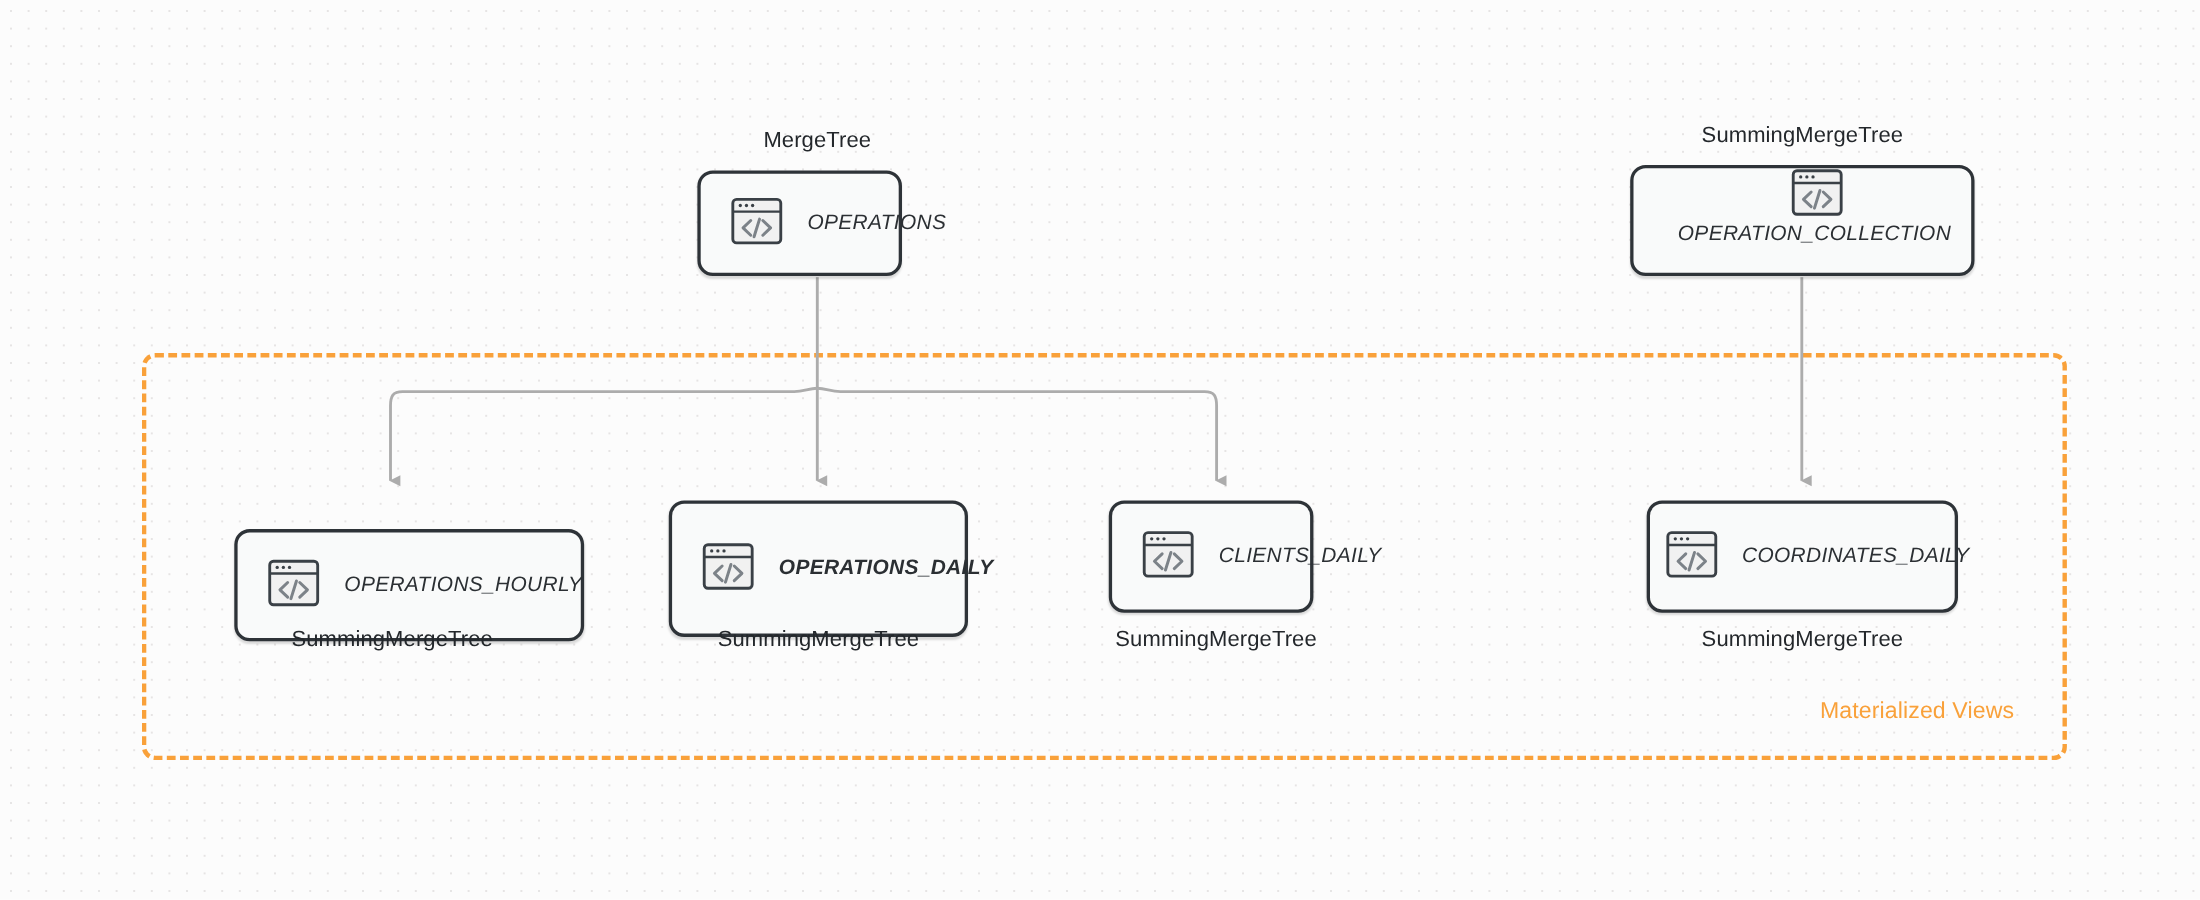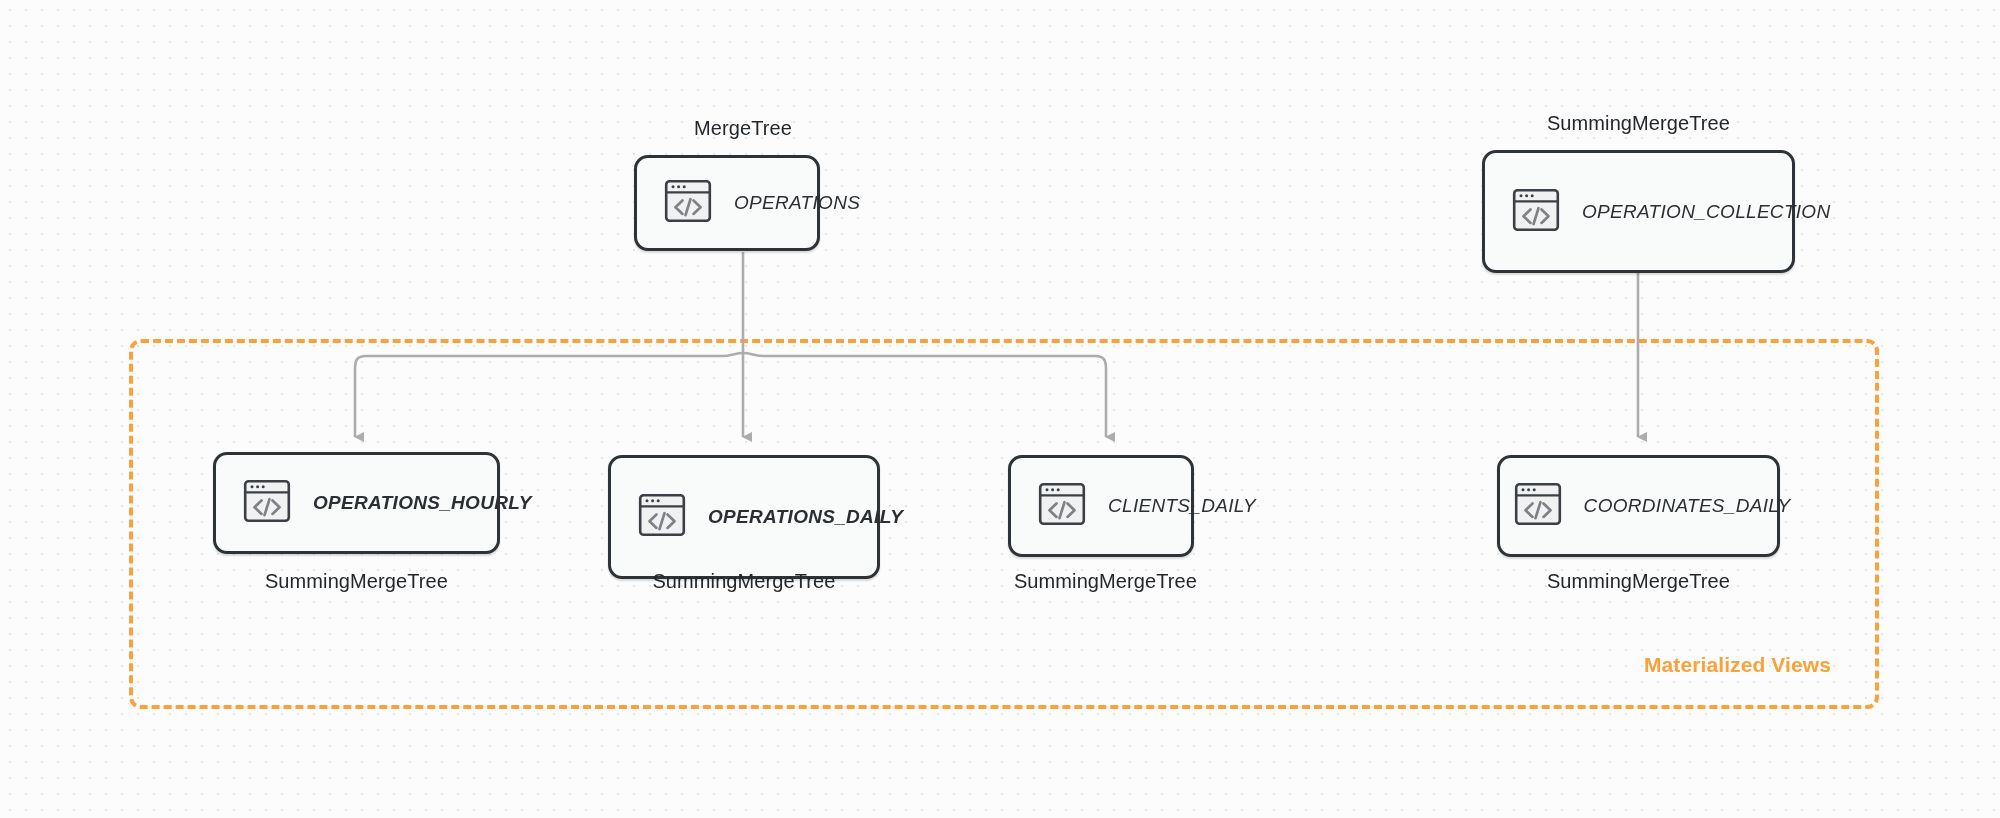--- a/index.html
+++ b/index.html
@@ -28,27 +28,26 @@
     top: 0;
     width: 2000px;
     height: 818px;
     pointer-events: none;
   }
 
   
   .mv-group {
     position: absolute;
     left: 129px;
-    top: 339px;
+    top: 321px;
     width: 1750px;
     height: 370px;
     border: 4px dashed #f9a13a;
     border-radius: 12px;
     box-sizing: border-box;
-    font-weight: bold;
   }
   .mv-caption {
     position: absolute;
     right: 44px;
     bottom: 28px;
     font-size: 21px;
     color: #f9a13a;
     letter-spacing: 0.1px;
     white-space: nowrap;
   }
@@ -122,35 +121,35 @@
             <circle cx="9" cy="7.8" r="1.5" fill="#3a4046"></circle>
             <circle cx="14.6" cy="7.8" r="1.5" fill="#3a4046"></circle>
             <circle cx="20.2" cy="7.8" r="1.5" fill="#3a4046"></circle>
             <path d="M 18.5 21.5 L 11.5 28.2 L 18.5 34.9" fill="none" stroke="#7c8288" stroke-width="2.7" stroke-linecap="round" stroke-linejoin="round"></path>
             <path d="M 29.5 21.5 L 36.5 28.2 L 29.5 34.9" fill="none" stroke="#7c8288" stroke-width="2.7" stroke-linecap="round" stroke-linejoin="round"></path>
             <line x1="26.5" y1="20.2" x2="21.5" y2="36.2" stroke="#7c8288" stroke-width="2.7" stroke-linecap="round"></line>
           </svg></span>
         <span class="node-label">OPERATIONS</span>
       </div>
       <div class="type-caption" style="left: 634px; width: 218px; top: 117px;">MergeTree</div>
-      <div class="node" style="left: 1482px; top: 150px; width: 313px; height: 123px;">
+      <div class="node" style="left: 1482px; top: 150px; width: 313px; height: 101px; flex-direction: column;">
         <span class="win-icon"><svg width="48" height="44" viewBox="0 0 48 44">
             <rect x="2.2" y="2.2" width="43.6" height="39.6" rx="3.4" ry="3.4" fill="#f1f1f1" stroke="#3a4046" stroke-width="2.6"></rect>
             <line x1="2.2" y1="13.4" x2="45.8" y2="13.4" stroke="#3a4046" stroke-width="2.2"></line>
             <circle cx="9" cy="7.8" r="1.5" fill="#3a4046"></circle>
             <circle cx="14.6" cy="7.8" r="1.5" fill="#3a4046"></circle>
             <circle cx="20.2" cy="7.8" r="1.5" fill="#3a4046"></circle>
             <path d="M 18.5 21.5 L 11.5 28.2 L 18.5 34.9" fill="none" stroke="#7c8288" stroke-width="2.7" stroke-linecap="round" stroke-linejoin="round"></path>
             <path d="M 29.5 21.5 L 36.5 28.2 L 29.5 34.9" fill="none" stroke="#7c8288" stroke-width="2.7" stroke-linecap="round" stroke-linejoin="round"></path>
             <line x1="26.5" y1="20.2" x2="21.5" y2="36.2" stroke="#7c8288" stroke-width="2.7" stroke-linecap="round"></line>
           </svg></span>
         <span class="node-label">OPERATION_COLLECTION</span>
       </div>
       <div class="type-caption" style="left: 1482px; width: 313px; top: 112px;">SummingMergeTree</div>
-      <div class="node" style="left: 213px; top: 452px; width: 287px; height: 102px; font-weight: bold;">
+      <div class="node" style="left: 213px; top: 481px; width: 318px; height: 102px;">
         <span class="win-icon"><svg width="48" height="44" viewBox="0 0 48 44">
             <rect x="2.2" y="2.2" width="43.6" height="39.6" rx="3.4" ry="3.4" fill="#f1f1f1" stroke="#3a4046" stroke-width="2.6"></rect>
             <line x1="2.2" y1="13.4" x2="45.8" y2="13.4" stroke="#3a4046" stroke-width="2.2"></line>
             <circle cx="9" cy="7.8" r="1.5" fill="#3a4046"></circle>
             <circle cx="14.6" cy="7.8" r="1.5" fill="#3a4046"></circle>
             <circle cx="20.2" cy="7.8" r="1.5" fill="#3a4046"></circle>
             <path d="M 18.5 21.5 L 11.5 28.2 L 18.5 34.9" fill="none" stroke="#7c8288" stroke-width="2.7" stroke-linecap="round" stroke-linejoin="round"></path>
             <path d="M 29.5 21.5 L 36.5 28.2 L 29.5 34.9" fill="none" stroke="#7c8288" stroke-width="2.7" stroke-linecap="round" stroke-linejoin="round"></path>
             <line x1="26.5" y1="20.2" x2="21.5" y2="36.2" stroke="#7c8288" stroke-width="2.7" stroke-linecap="round"></line>
           </svg></span>

